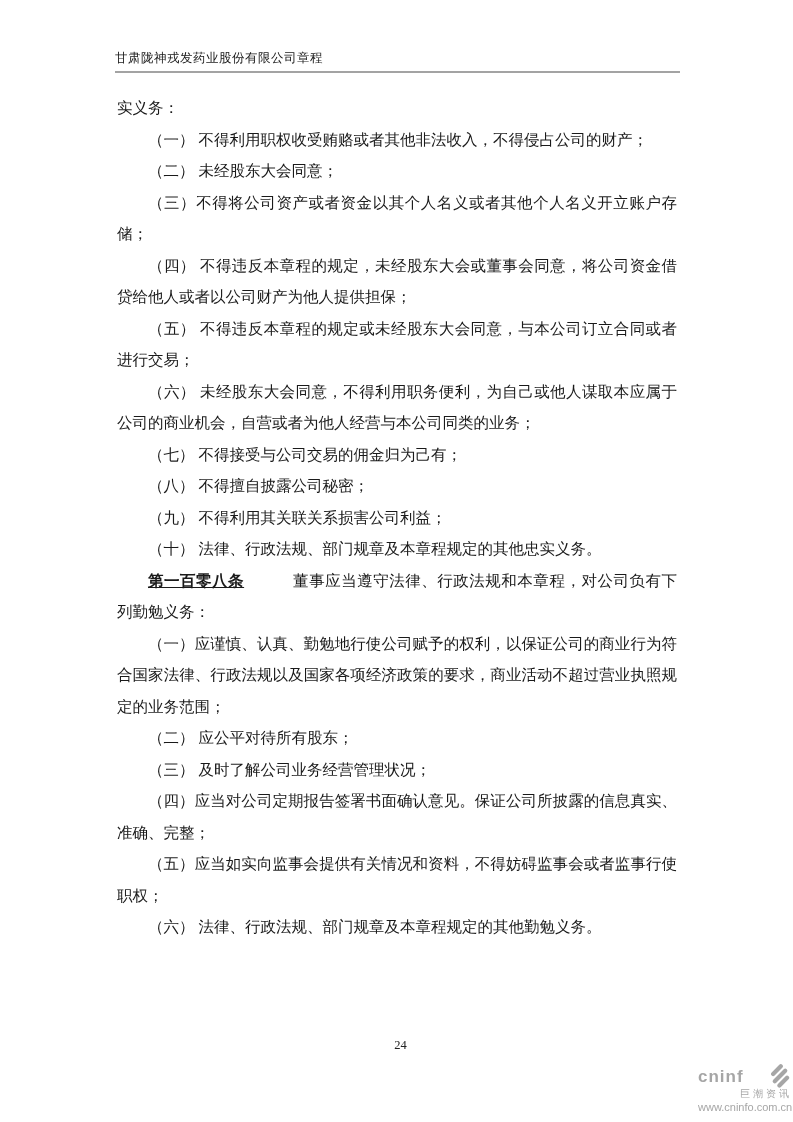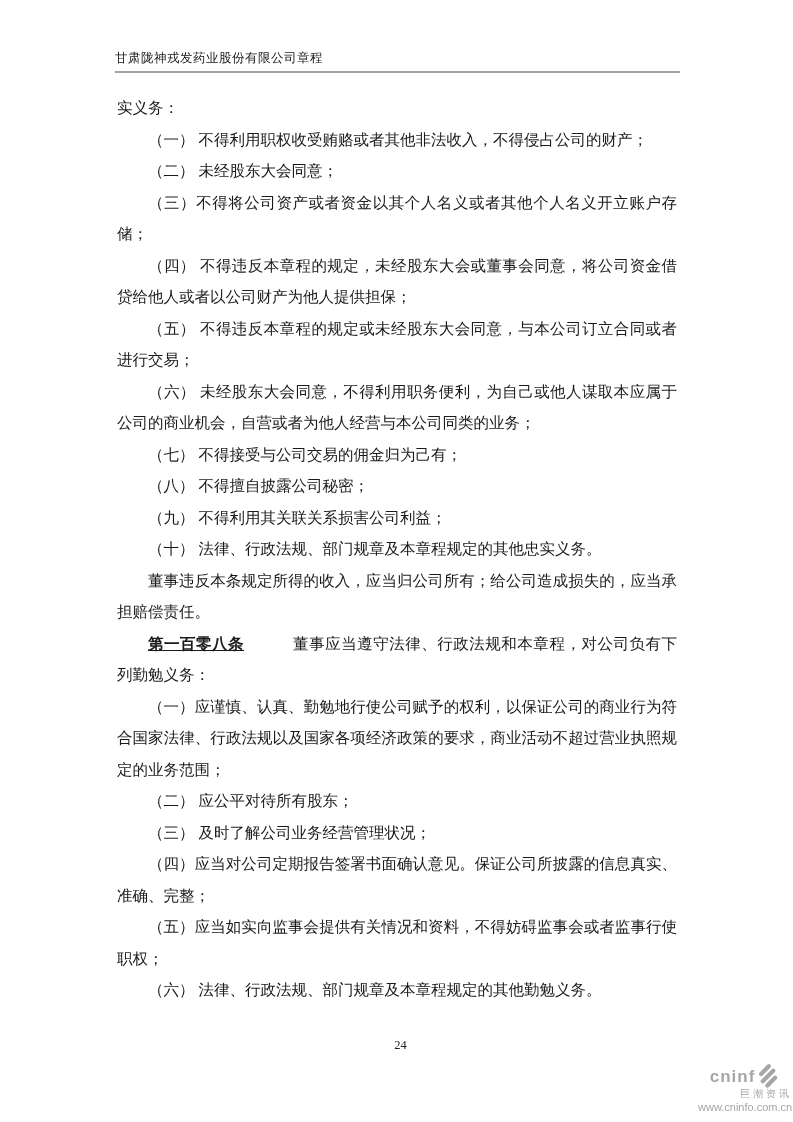--- a/index.html
+++ b/index.html
@@ -23,21 +23,21 @@
   .content p.indent { text-indent:2em; }
   .content b.clause { font-weight:700; margin-right:49px;text-decoration:underline; }
   .pageno {
     position:absolute; left:4px; top:1038px; width:100%;
     text-align:center; font-size:12.5px; color:#222222;
   }
   .watermark {
     position:absolute; left:698px; top:1064px; width:94px;
     font-family:"Liberation Sans","DejaVu Sans",sans-serif;
   }
-  .wm-row { display:flex; align-items:center; justify-content:center; gap:1px; }
+  .wm-row { display:flex; align-items:center; justify-content:space-between; gap:1px; }
   .wm-brand { font-size:17px; font-weight:700; letter-spacing:1px; line-height:1; }
   .wm-icon { width:24px; height:24px; }
   .wm-icon svg { display:block; }
   .wm-cn { font-size:10px; letter-spacing:3px; text-align:right; margin-top:0px; line-height:1.15; }
   .wm-url { font-size:11px; text-align:right; margin-top:1px; line-height:1.15; }
 </style>
 </head>
 <body>
 
 <div class="page">
@@ -51,21 +51,20 @@
       <p class="indent">（一） 不得利用职权收受贿赂或者其他非法收入，不得侵占公司的财产；</p>
       <p class="indent">（二） 未经股东大会同意；</p>
       <p class="indent">（三）不得将公司资产或者资金以其个人名义或者其他个人名义开立账户存储；</p>
       <p class="indent">（四） 不得违反本章程的规定，未经股东大会或董事会同意，将公司资金借贷给他人或者以公司财产为他人提供担保；</p>
       <p class="indent">（五） 不得违反本章程的规定或未经股东大会同意，与本公司订立合同或者进行交易；</p>
       <p class="indent">（六） 未经股东大会同意，不得利用职务便利，为自己或他人谋取本应属于公司的商业机会，自营或者为他人经营与本公司同类的业务；</p>
       <p class="indent">（七） 不得接受与公司交易的佣金归为己有；</p>
       <p class="indent">（八） 不得擅自披露公司秘密；</p>
       <p class="indent">（九） 不得利用其关联关系损害公司利益；</p>
       <p class="indent">（十） 法律、行政法规、部门规章及本章程规定的其他忠实义务。</p>
-      <p class="indent">董事违反本条规定所得的收入，应当归公司所有；给公司造成损失的，应当承担赔偿责任。</p>
       <p class="indent"><b class="clause">第一百零八条</b>董事应当遵守法律、行政法规和本章程，对公司负有下列勤勉义务：</p>
       <p class="indent">（一）应谨慎、认真、勤勉地行使公司赋予的权利，以保证公司的商业行为符合国家法律、行政法规以及国家各项经济政策的要求，商业活动不超过营业执照规定的业务范围；</p>
       <p class="indent">（二） 应公平对待所有股东；</p>
       <p class="indent">（三） 及时了解公司业务经营管理状况；</p>
       <p class="indent">（四）应当对公司定期报告签署书面确认意见。保证公司所披露的信息真实、准确、完整；</p>
       <p class="indent">（五）应当如实向监事会提供有关情况和资料，不得妨碍监事会或者监事行使职权；</p>
       <p class="indent">（六） 法律、行政法规、部门规章及本章程规定的其他勤勉义务。</p>
     </div>
 
   <div class="pageno">24</div>

